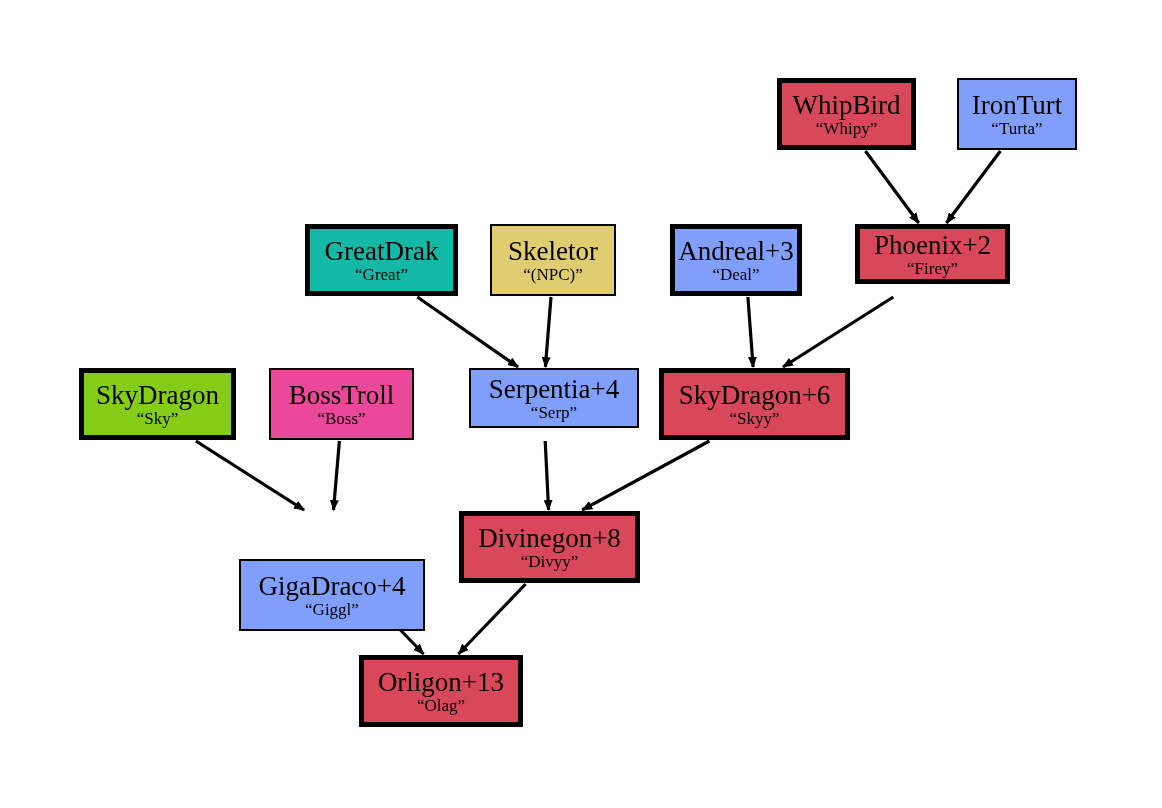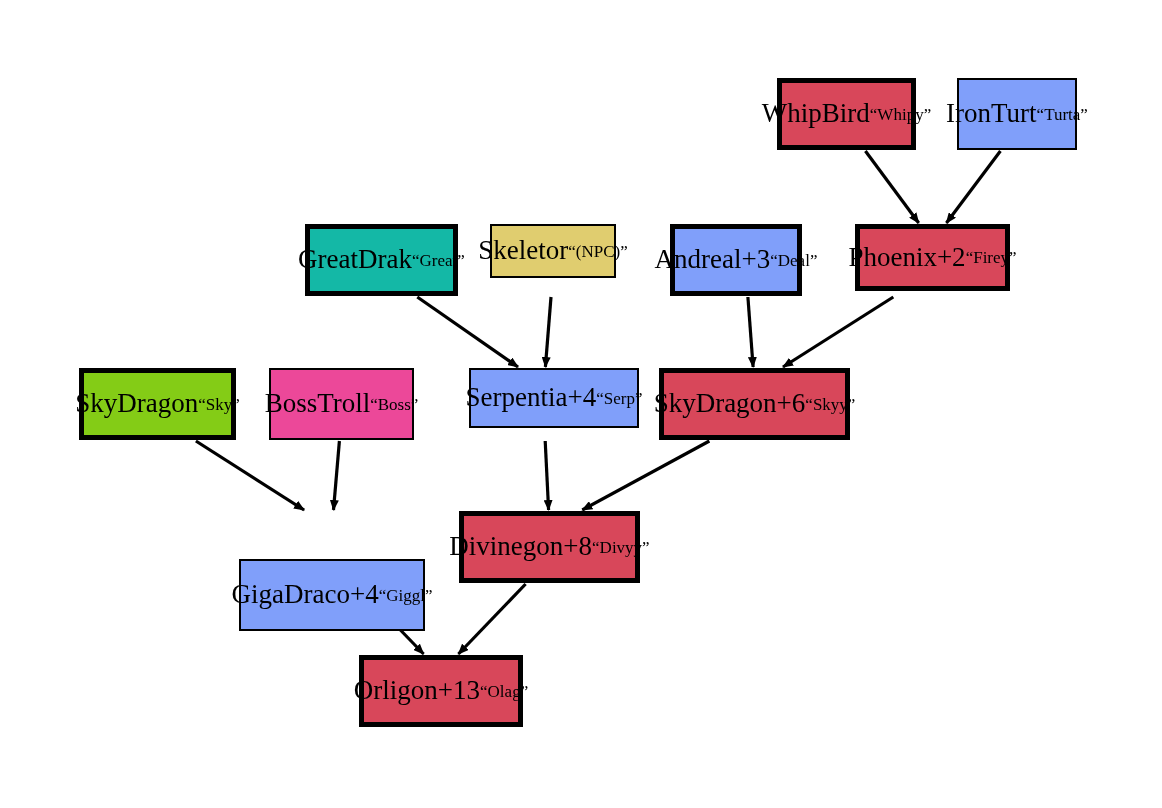--- a/index.html
+++ b/index.html
@@ -24,21 +24,21 @@
     left: 0;
     top: 0;
     width: 1162px;
     height: 808px;
     pointer-events: none;
   }
   .node {
     position: absolute;
     box-sizing: border-box;
     display: flex;
-    flex-direction: row;
+    flex-direction: column;
     align-items: center;
     justify-content: center;
     color: #000000;
     text-align: center;
     line-height: 1.0;
     overflow: visible;
   }
   .node .node-title {
     font-size: 27px;
     letter-spacing: 0px;
@@ -87,31 +87,31 @@
   <div class="node thin" style="left:957px; top:78px; width:120px; height:72px; background:#809ffa;">
     <div class="node-title">IronTurt</div>
     <div class="node-nick">“Turta”</div>
   </div>
 
   <div class="node thick" style="left:305px; top:224px; width:153px; height:72px; background:#14b8a6;">
     <div class="node-title">GreatDrak</div>
     <div class="node-nick">“Great”</div>
   </div>
 
-  <div class="node thin" style="left:490px; top:224px; width:126px; height:54px; background:#e0cd6f;">
+  <div class="node thin" style="left:490px; top:224px; width:126px; height:72px; background:#e0cd6f;">
     <div class="node-title">Skeletor</div>
     <div class="node-nick">“(NPC)”</div>
   </div>
 
   <div class="node thick" style="left:670px; top:224px; width:132px; height:72px; background:#809ffa;">
     <div class="node-title">Andreal+3</div>
     <div class="node-nick">“Deal”</div>
   </div>
 
-  <div class="node thick" style="left:855px; top:224px; width:155px; height:67px; background:#d8475a;">
+  <div class="node thick" style="left:855px; top:224px; width:155px; height:60px; background:#d8475a;">
     <div class="node-title">Phoenix+2</div>
     <div class="node-nick">“Firey”</div>
   </div>
 
   <div class="node thick" style="left:79px; top:368px; width:157px; height:72px; background:#84cc16;">
     <div class="node-title">SkyDragon</div>
     <div class="node-nick">“Sky”</div>
   </div>
 
   <div class="node thin" style="left:269px; top:368px; width:145px; height:72px; background:#ec4899;">

